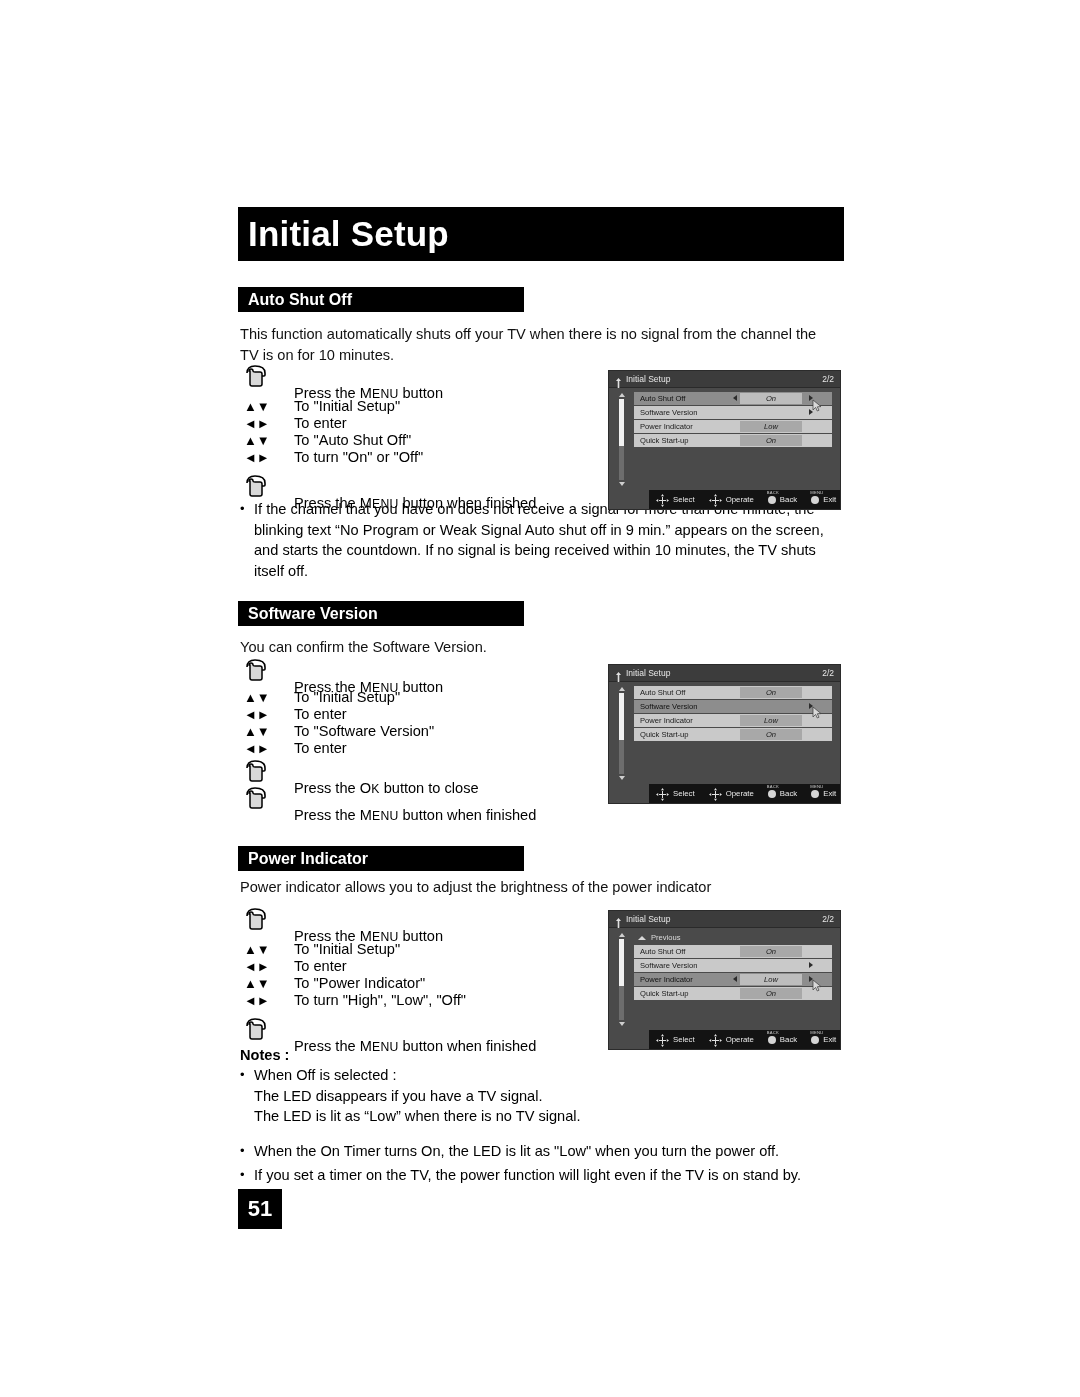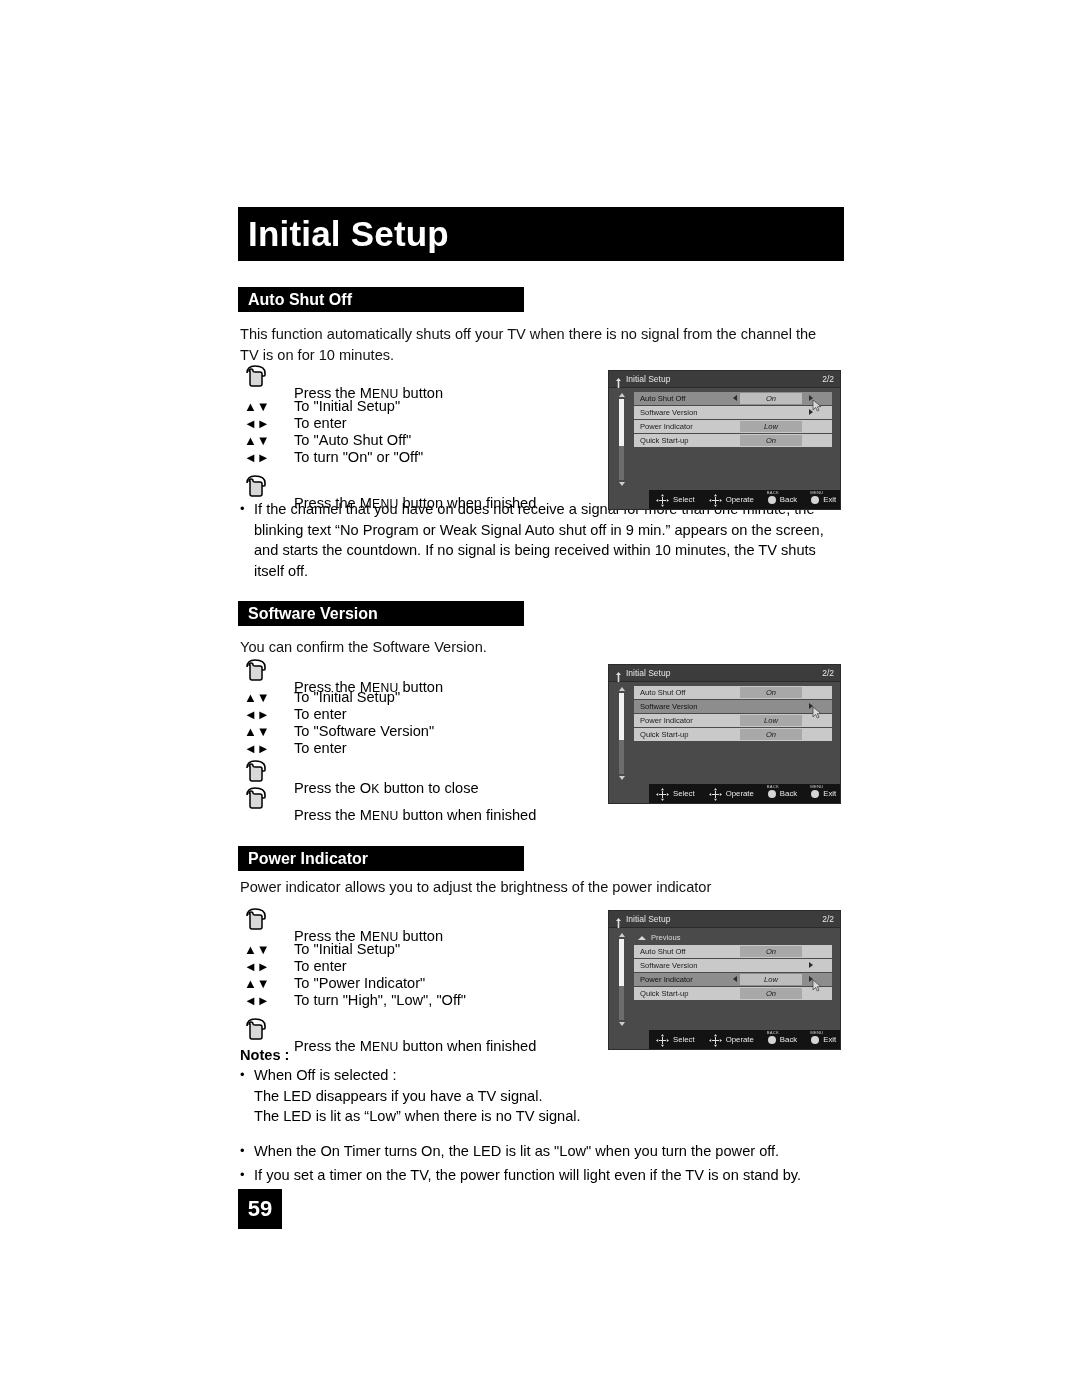--- a/index.html
+++ b/index.html
@@ -566,21 +566,21 @@
     <div class="bullet-item" style="margin-top:14px;">
       <span class="bullet-dot">•</span>
       <span class="bullet-text">When the On Timer turns On, the LED is lit as "Low" when you turn the power off.</span>
     </div>
     <div class="bullet-item" style="margin-top:4px;">
       <span class="bullet-dot">•</span>
       <span class="bullet-text">If you set a timer on the TV, the power function will light even if the TV is on stand by.</span>
     </div>
   </div>
 
-  <div class="page-num">59</div>
+  <div class="page-num">51</div>
 
   <div class="osd" style="left:608px; top:353px;">
     <div class="osd-header">
       <span class="osd-header-left">
         <span class="osd-home-icon">
           <svg width="7" height="10" viewBox="0 0 7 10">
               <path d="M3.5 0 L6 3 L4.3 3 L4.3 10 L2.7 10 L2.7 3 L1 3 Z" fill="#e0e0e0"></path>
             </svg>
         </span>
         <span class="osd-title">Initial Setup</span>

